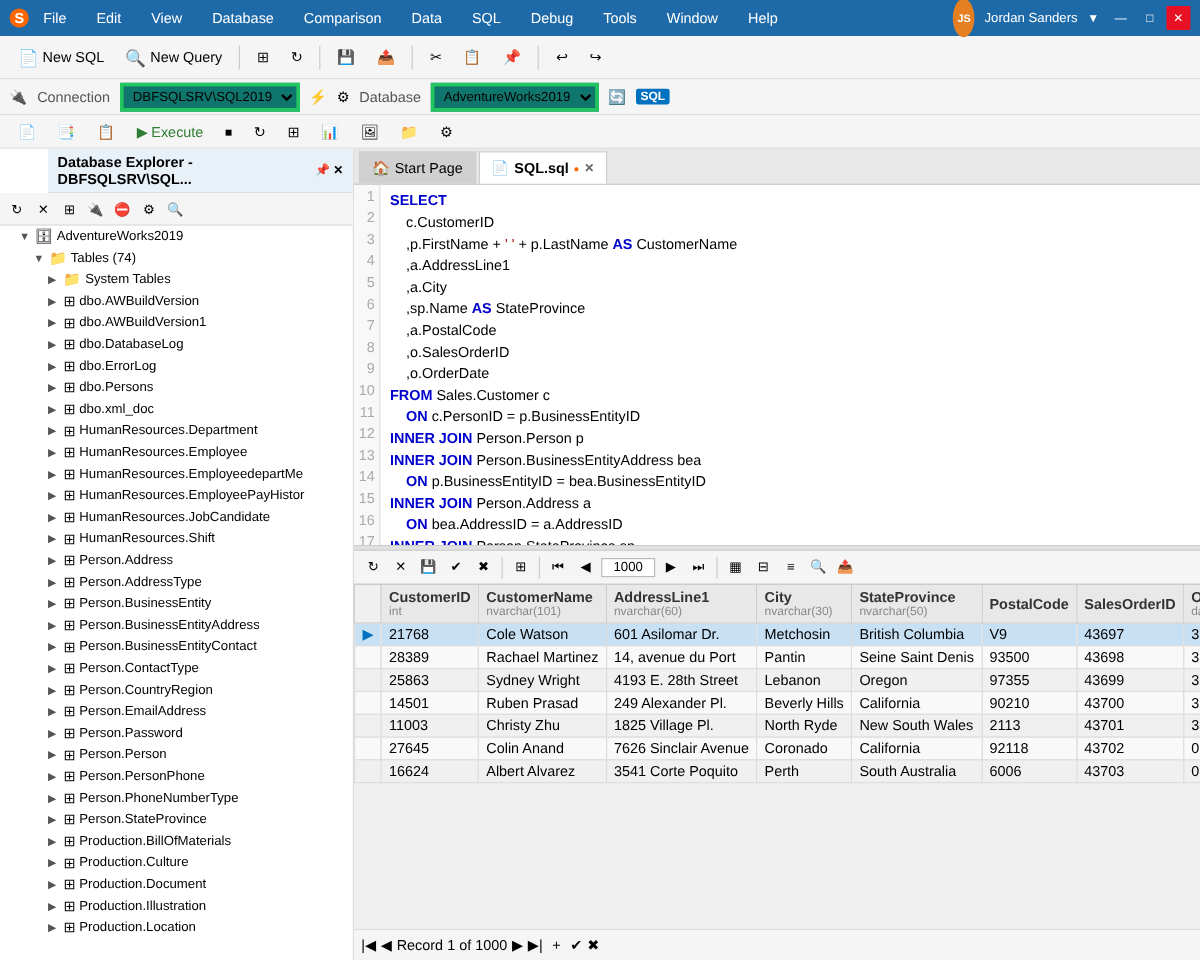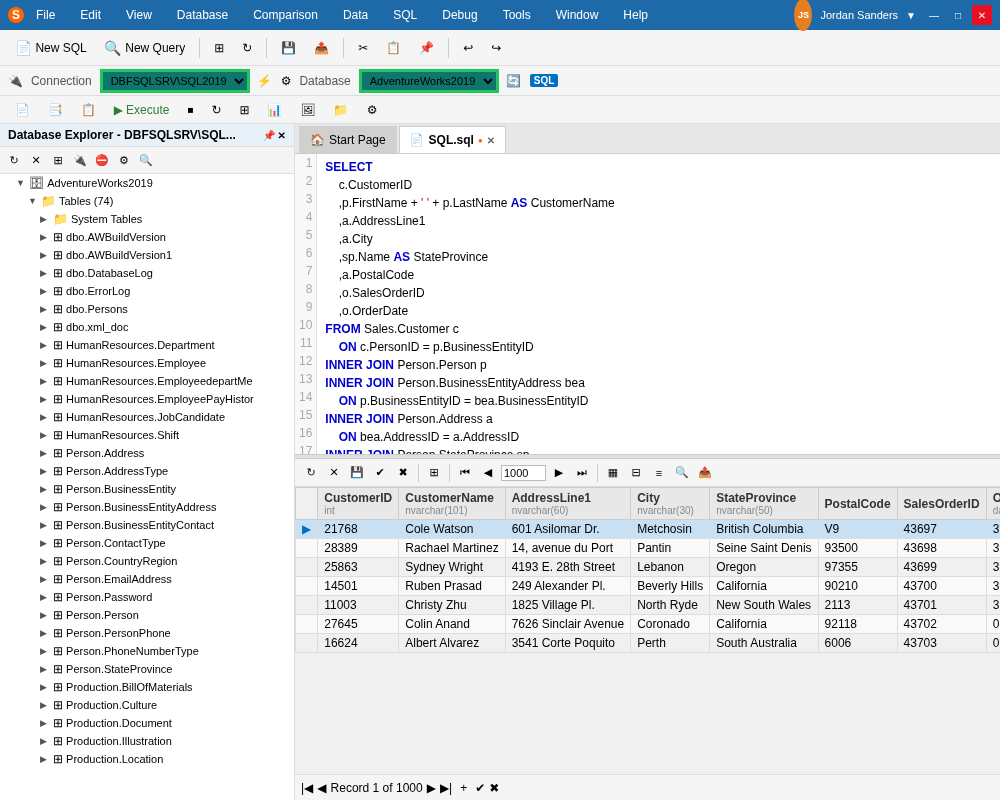--- a/index.html
+++ b/index.html
@@ -29,21 +29,21 @@
     
     .execbar { background: #f5f5f5; border-bottom: 1px solid #ddd; display: flex; align-items: center; padding: 2px 8px; gap: 4px; height: 28px; }
     .exec-btn { display: flex; align-items: center; gap: 3px; padding: 2px 6px; border: 1px solid transparent; border-radius: 2px; cursor: pointer; font-size: 11px; background: transparent; }
     .exec-btn.execute { color: #2e7d32; }
 
     
     .main-layout { display: flex; height: calc(800px - 30px - 36px - 30px - 28px); }
 
     
     .left-panel { width: 295px; background: white; border-right: 1px solid #ddd; display: flex; flex-direction: column; overflow: hidden; }
-    .panel-header { background: #e8f0f8; border-bottom: 1px solid #ddd; padding: 4px 8px; font-weight: bold; font-size: 11px; display: flex; align-items: center; justify-content: space-between; }
+    .panel-header { background: #e8f0f8; border-bottom: 1px solid #ddd; padding: 4px 8px; font-weight: bold; font-size: 11px; display: flex; align-items: center; justify-content: space-between; margin-left: 40px; }
     .panel-toolbar { display: flex; gap: 2px; padding: 3px 4px; border-bottom: 1px solid #ddd; background: #f5f5f5; }
     .panel-btn { width: 20px; height: 20px; display: flex; align-items: center; justify-content: center; cursor: pointer; border: 1px solid transparent; font-size: 11px; }
     .tree { flex: 1; overflow-y: auto; overflow-x: hidden; }
     .tree-item { display: flex; align-items: center; gap: 3px; padding: 2px 4px; cursor: pointer; white-space: nowrap; }
     .tree-item .arrow { font-size: 9px; color: #555; width: 10px; }
     .tree-item .icon { font-size: 12px; }
     .tree-item .label { font-size: 11px; overflow: hidden; text-overflow: ellipsis; }
     .tree-indent1 { padding-left: 16px; }
     .tree-indent2 { padding-left: 28px; }
     .tree-indent3 { padding-left: 40px; }
@@ -69,21 +69,21 @@
     
     .splitter-h { height: 5px; background: #e0e0e0; cursor: ns-resize; border-top: 1px solid #ccc; border-bottom: 1px solid #ccc; }
 
     
     .results-area { display: flex; flex-direction: column; flex: 1; overflow: hidden; }
 
     
     .results-toolbar { display: flex; align-items: center; padding: 3px 6px; gap: 3px; background: #f5f5f5; border-bottom: 1px solid #ddd; height: 28px; }
     .res-btn { width: 20px; height: 20px; display: flex; align-items: center; justify-content: center; cursor: pointer; border: 1px solid transparent; font-size: 11px; }
     .res-sep { width: 1px; height: 18px; background: #ccc; margin: 0 2px; }
-    .page-input { width: 45px; border: 1px solid #bbb; font-size: 11px; padding: 1px 2px; }
+    .page-input { width: 45px; border: 1px solid #bbb; text-align: center; font-size: 11px; padding: 1px 2px; }
     .data-grid { width: 100%; border-collapse: collapse; font-size: 11px; }
     .data-grid th { background: #e8e8e8; border: 1px solid #ccc; padding: 3px 6px; text-align: left; position: sticky; top: 0; font-weight: normal; white-space: nowrap; }
     .data-grid th .col-name { font-weight: bold; color: #333; }
     .data-grid th .col-type { color: #888; font-size: 10px; }
     .data-grid td { border: 1px solid #ddd; padding: 2px 6px; white-space: nowrap; overflow: hidden; max-width: 150px; text-overflow: ellipsis; }
     .data-grid tr:nth-child(even) td { background: #f9f9f9; }
     .data-grid tr.active-row td { background: #c8e0f4; }
     .row-indicator { width: 14px; background: #f0f0f0; border-right: 1px solid #ccc; text-align: center; color: #0070c0; }
 
     

